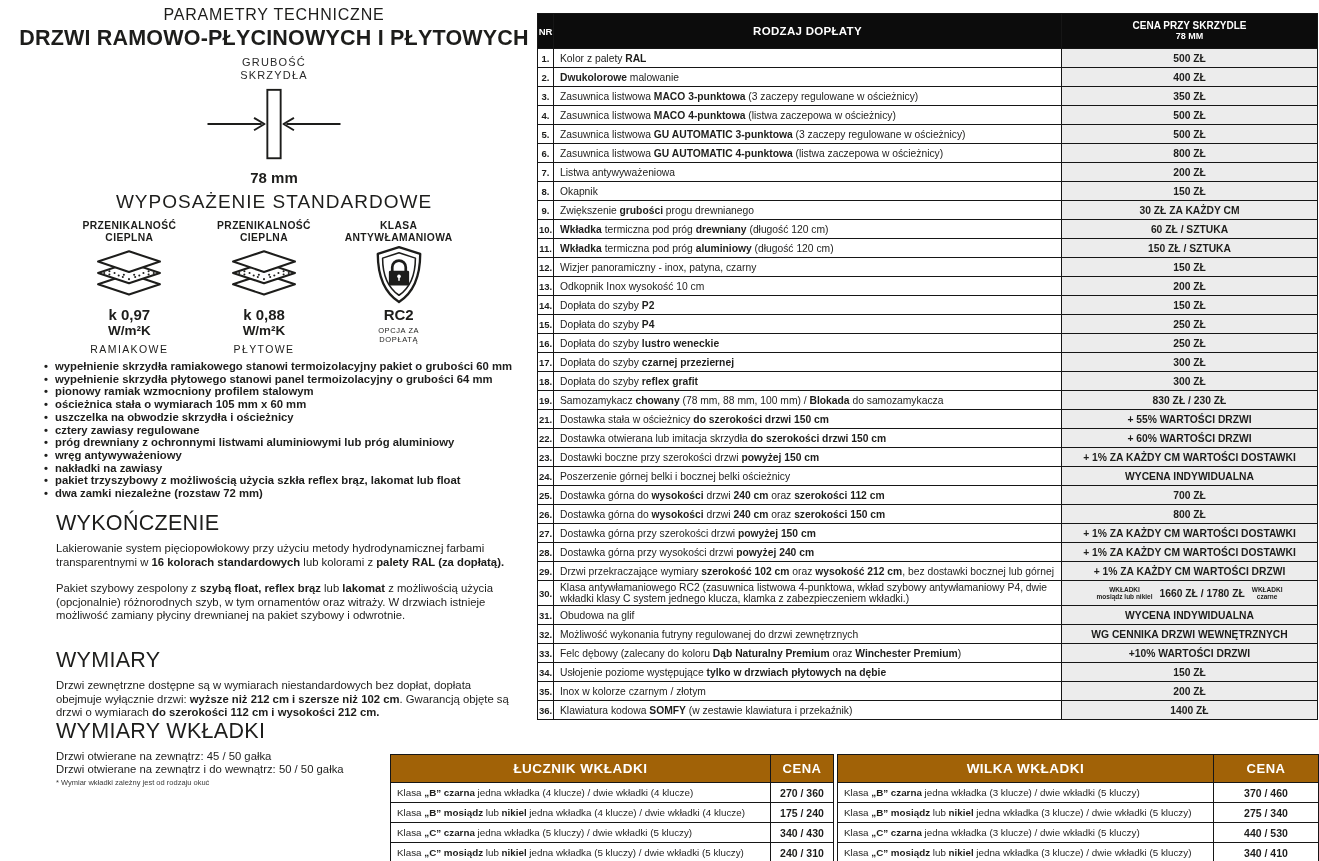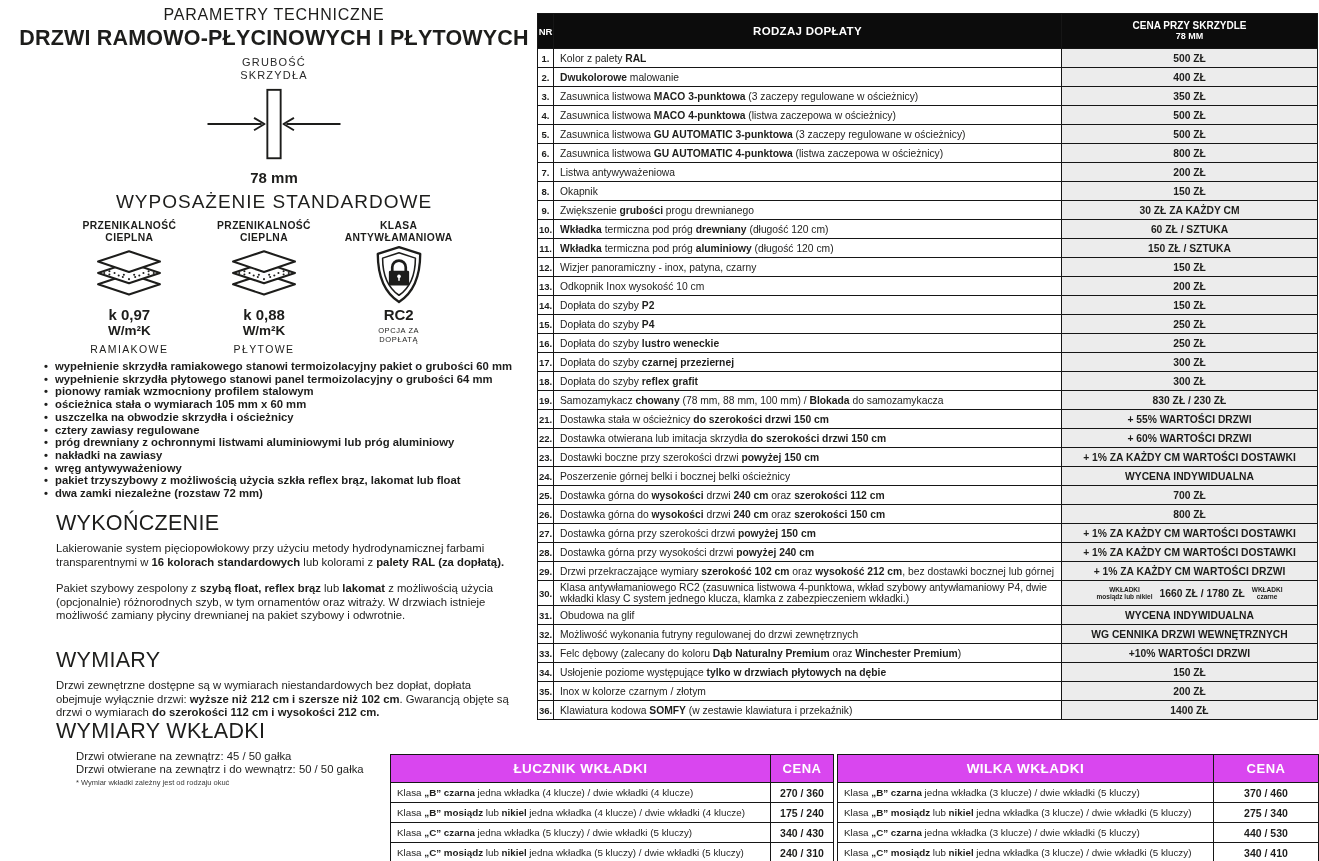--- a/index.html
+++ b/index.html
@@ -34,21 +34,21 @@
 
   .section{position:absolute;left:56px;width:462px;}
   .sec-heading{font-size:21.5px;letter-spacing:.3px;}
   .sec-body{font-size:11.3px;line-height:13.6px;margin-top:6px;}
   .sec-line{font-size:11.3px;line-height:13px;}
   .sec-footnote{font-size:7.5px;color:#3a3a3a;margin-top:2px;}
   #sec-wykonczenie{top:511px;}
   #sec-szklenie{top:576px;}
   #sec-wymiary{top:648px;}
   #sec-wkladki{top:719px;}
-  #sec-wkladki .sec-lines{margin-top:6px;margin-left:20px;}
+  #sec-wkladki .sec-lines{margin-top:6px;}
 
   
   .price-table{position:absolute;left:537px;top:13px;width:781px;border-collapse:collapse;table-layout:fixed;}
   .price-table th,.price-table td{border:1px solid #161616;}
   .price-table thead th{background:#0c0c0c;color:#fff;font-weight:700;text-align:center;height:34px;padding:0;}
   .th-nr{font-size:9.5px;}
   .th-type{font-size:11.5px;letter-spacing:.3px;}
   .th-price{font-size:10px;line-height:11px;}
   .th-price .sub{font-size:9px;}
   .price-table tbody tr{height:19px;}
@@ -56,21 +56,21 @@
   td.desc{font-size:10.3px;text-align:left;padding:1px 6px;overflow:hidden;}
   td.price{font-size:10.3px;font-weight:700;text-align:center;background:#ececec;padding:1px 3px;}
   .price-flex{display:flex;align-items:center;justify-content:center;gap:7px;}
   .price-note{font-size:6.5px;font-weight:700;line-height:7.5px;white-space:pre-line;}
 
   
   .cyl-table{position:absolute;border-collapse:collapse;table-layout:fixed;}
   #cyl-0{left:390px;top:754px;width:444px;}
   #cyl-1{left:837px;top:754px;width:482px;}
   .cyl-table th,.cyl-table td{border:1px solid #161616;}
-  .cyl-table thead th{background:#d946ef;color:#fff;height:25px;text-align:center;}
+  .cyl-table thead th{background:#a16207;color:#fff;height:25px;text-align:center;}
   .cyl-title{font-size:13.5px;font-weight:700;letter-spacing:.5px;}
   .cyl-cena{font-size:13px;font-weight:700;letter-spacing:.5px;}
   .cyl-table tbody tr{height:20px;}
   td.cyl-desc{font-size:9.8px;padding:1px 6px;white-space:nowrap;overflow:hidden;}
   td.cyl-price{font-size:10.5px;font-weight:700;text-align:center;}
 </style>
 </head>
 <body>
 
 <div class="page">
@@ -187,22 +187,22 @@
   </div>
 
   <ul class="bullets">
       <li>wypełnienie skrzydła ramiakowego stanowi termoizolacyjny pakiet o grubości 60 mm</li>
       <li>wypełnienie skrzydła płytowego stanowi panel termoizolacyjny o grubości 64 mm</li>
       <li>pionowy ramiak wzmocniony profilem stalowym</li>
       <li>ościeżnica stała o wymiarach 105 mm x 60 mm</li>
       <li>uszczelka na obwodzie skrzydła i ościeżnicy</li>
       <li>cztery zawiasy regulowane</li>
       <li>próg drewniany z ochronnymi listwami aluminiowymi lub próg aluminiowy</li>
+      <li>wręg antywyważeniowy</li>
       <li>nakładki na zawiasy</li>
-      <li>wręg antywyważeniowy</li>
       <li>pakiet trzyszybowy z możliwością użycia szkła reflex brąz, lakomat lub float</li>
       <li>dwa zamki niezależne (rozstaw 72 mm)</li>
     </ul>
 
   <div class="section" id="sec-wykonczenie">
     <div class="sec-heading">WYKOŃCZENIE</div>
     <div class="sec-body">Lakierowanie system pięciopowłokowy przy użyciu metody hydrodynamicznej farbami transparentnymi w <b>16 kolorach standardowych</b> lub kolorami z <b>palety RAL (za dopłatą).</b></div>
   </div>
   <div class="section" id="sec-szklenie">
     <div class="sec-body">Pakiet szybowy zespolony z <b>szybą float, reflex brąz</b> lub <b>lakomat</b> z możliwością użycia (opcjonalnie) różnorodnych szyb, w tym ornamentów oraz witraży. W drzwiach istnieje możliwość zamiany płyciny drewnianej na pakiet szybowy i odwrotnie.</div>

